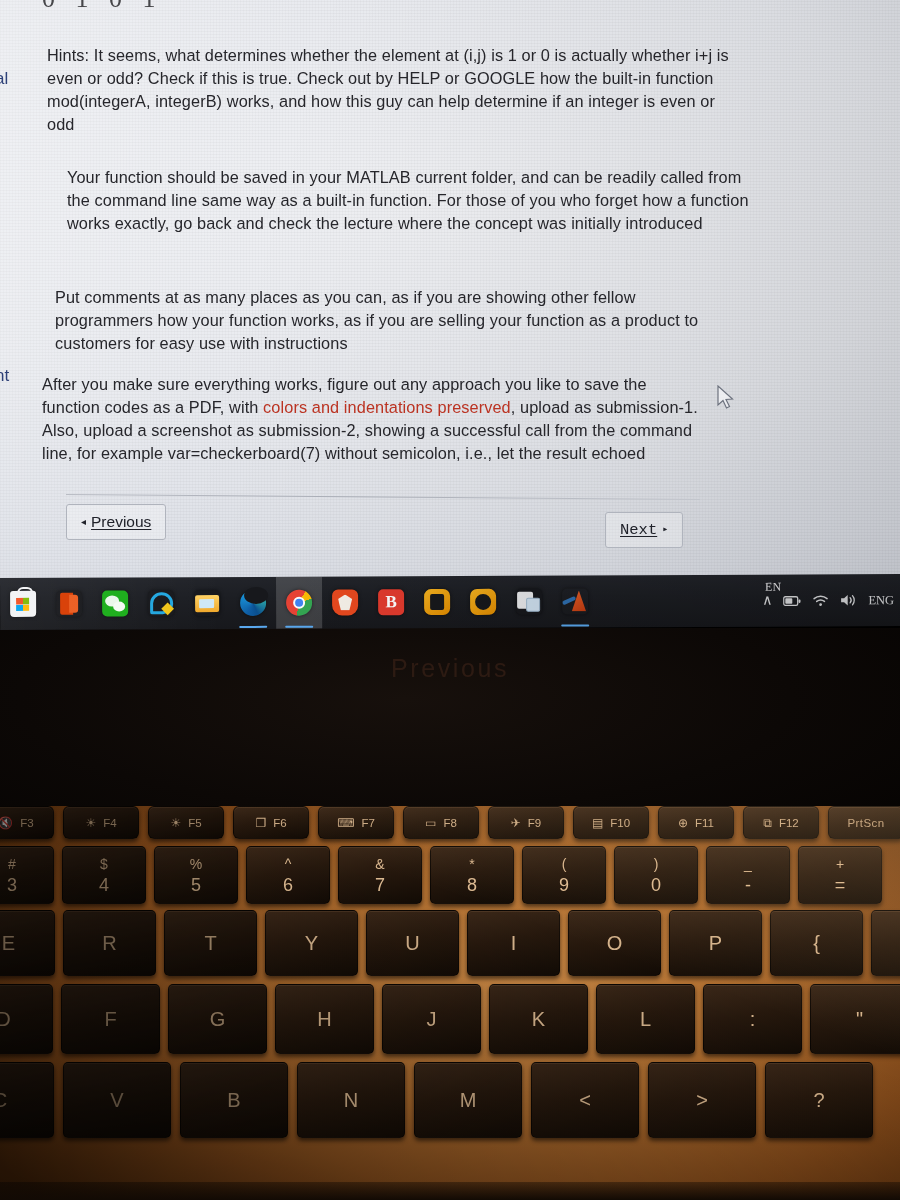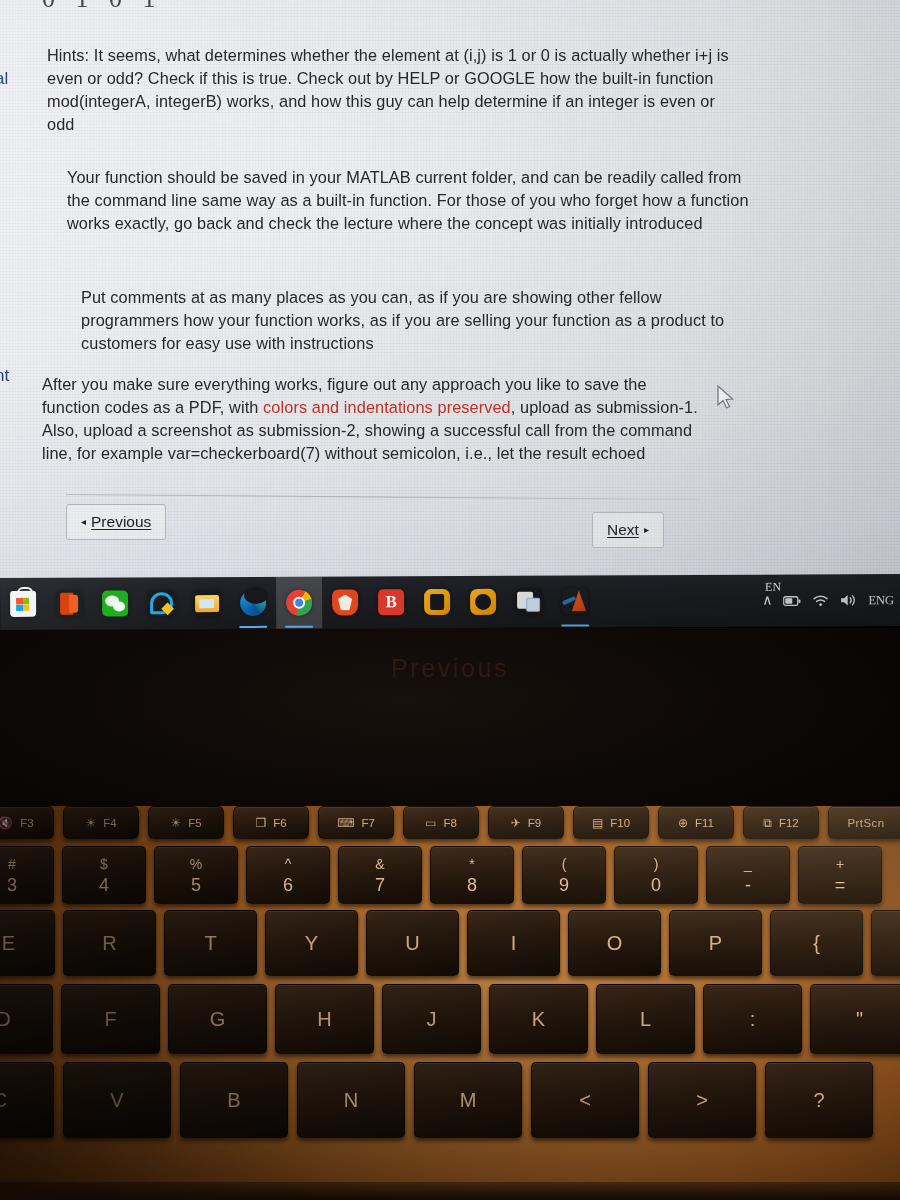--- a/index.html
+++ b/index.html
@@ -39,39 +39,39 @@
   }
   .m1{top:69px;}
   .m2{top:366px;}
 
   .para{
     position:absolute;color:#26262b;font-size:16.3px;line-height:23px;
     letter-spacing:.1px;font-family:"Liberation Sans",sans-serif;
   }
   .p1{left:47px;top:28px;width:690px;}
   .p2{left:67px;top:150px;width:690px;}
-  .p3{left:55px;top:270px;width:670px;margin-left:26px;}
+  .p3{left:55px;top:270px;width:670px;}
   .p4{left:42px;top:357px;width:660px;}
   .hl{color:#bb3322;}
 
   .divider{
     position:absolute;left:66px;top:494px;width:634px;height:1px;
     background:linear-gradient(90deg,#b9bcc4,#a9adb6 45%,#c2c5cc);
     transform:rotate(.45deg);transform-origin:left center;
   }
   .navbtn{
     position:absolute;border:1px solid #b0b4bd;border-radius:3px;
     background:rgba(255,255,255,.30);
     font-size:15.5px;color:#20222a;
     display:flex;align-items:center;gap:5px;
     padding:8px 14px;font-family:"Liberation Sans",sans-serif;
   }
   .navbtn u{text-decoration:underline;text-underline-offset:2px;}
   #prev-btn{left:66px;top:504px;}
-  #next-btn{left:592px;top:512px;}
+  #next-btn{left:605px;top:512px;font-family:Liberation Mono, monospace;}
   .caret{font-size:10px;line-height:1;}
 
   .cursor-arrow{position:absolute;left:716px;top:385px;z-index:6;opacity:.75;}
 
   
   #taskbar{
     position:absolute;left:0;top:578px;width:900px;height:52px;
     background:linear-gradient(180deg,#22242a 0%,#1c1e23 40%,#17181c 100%);
     overflow:hidden;z-index:8;
     transform:rotate(-.25deg);transform-origin:left top;

